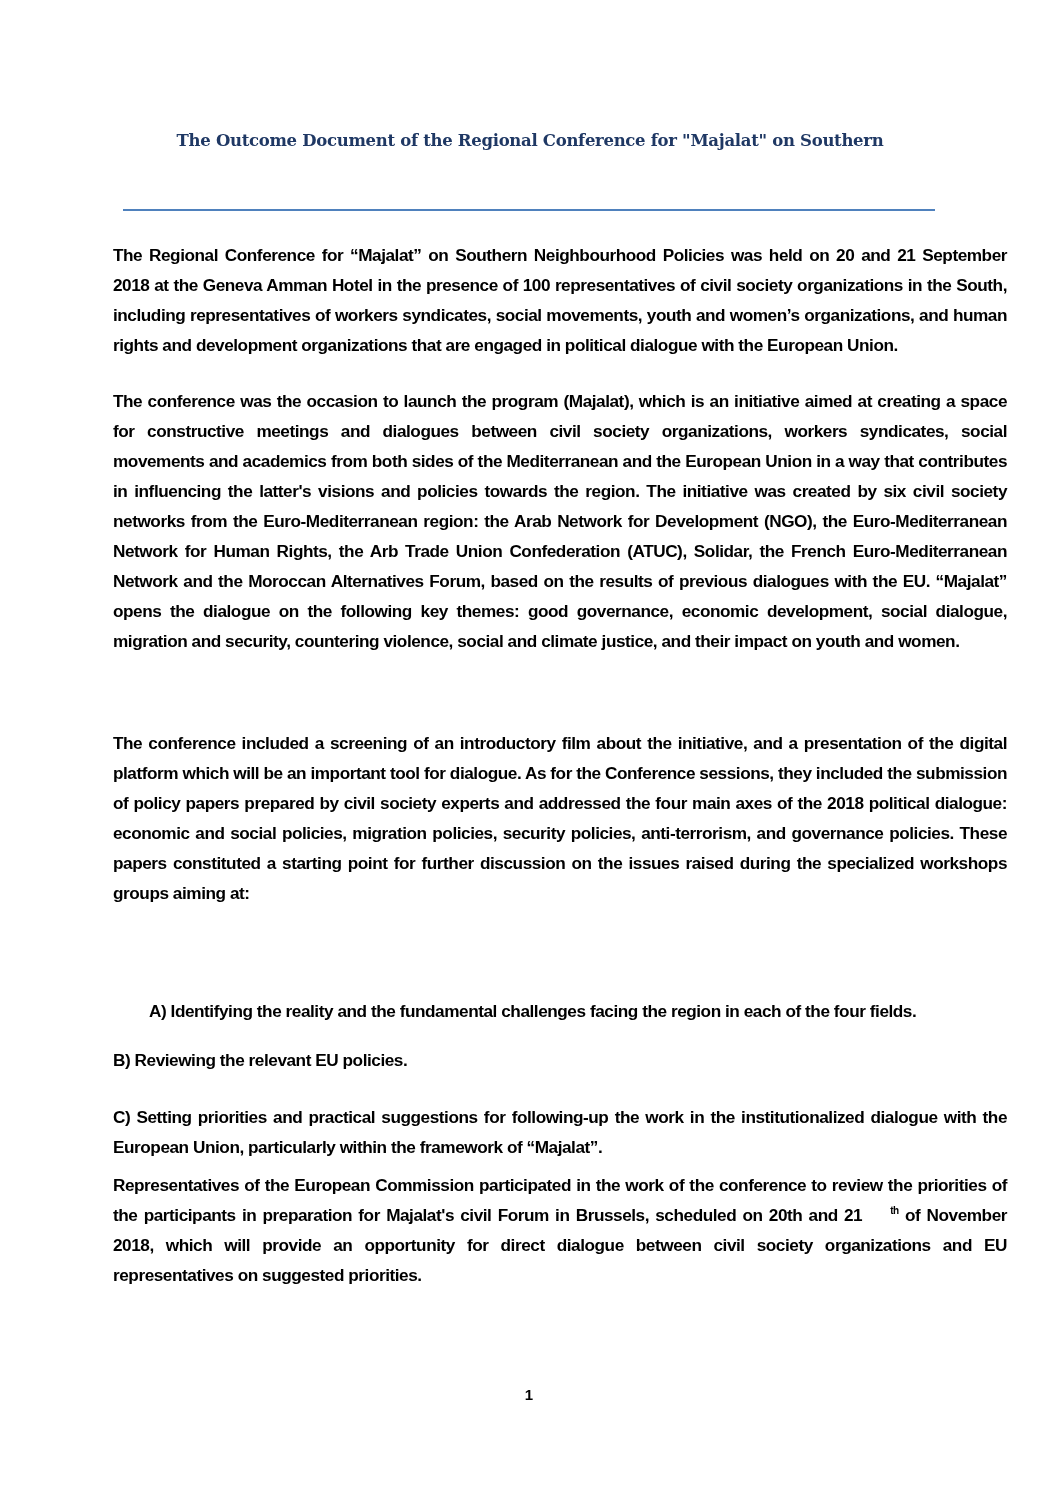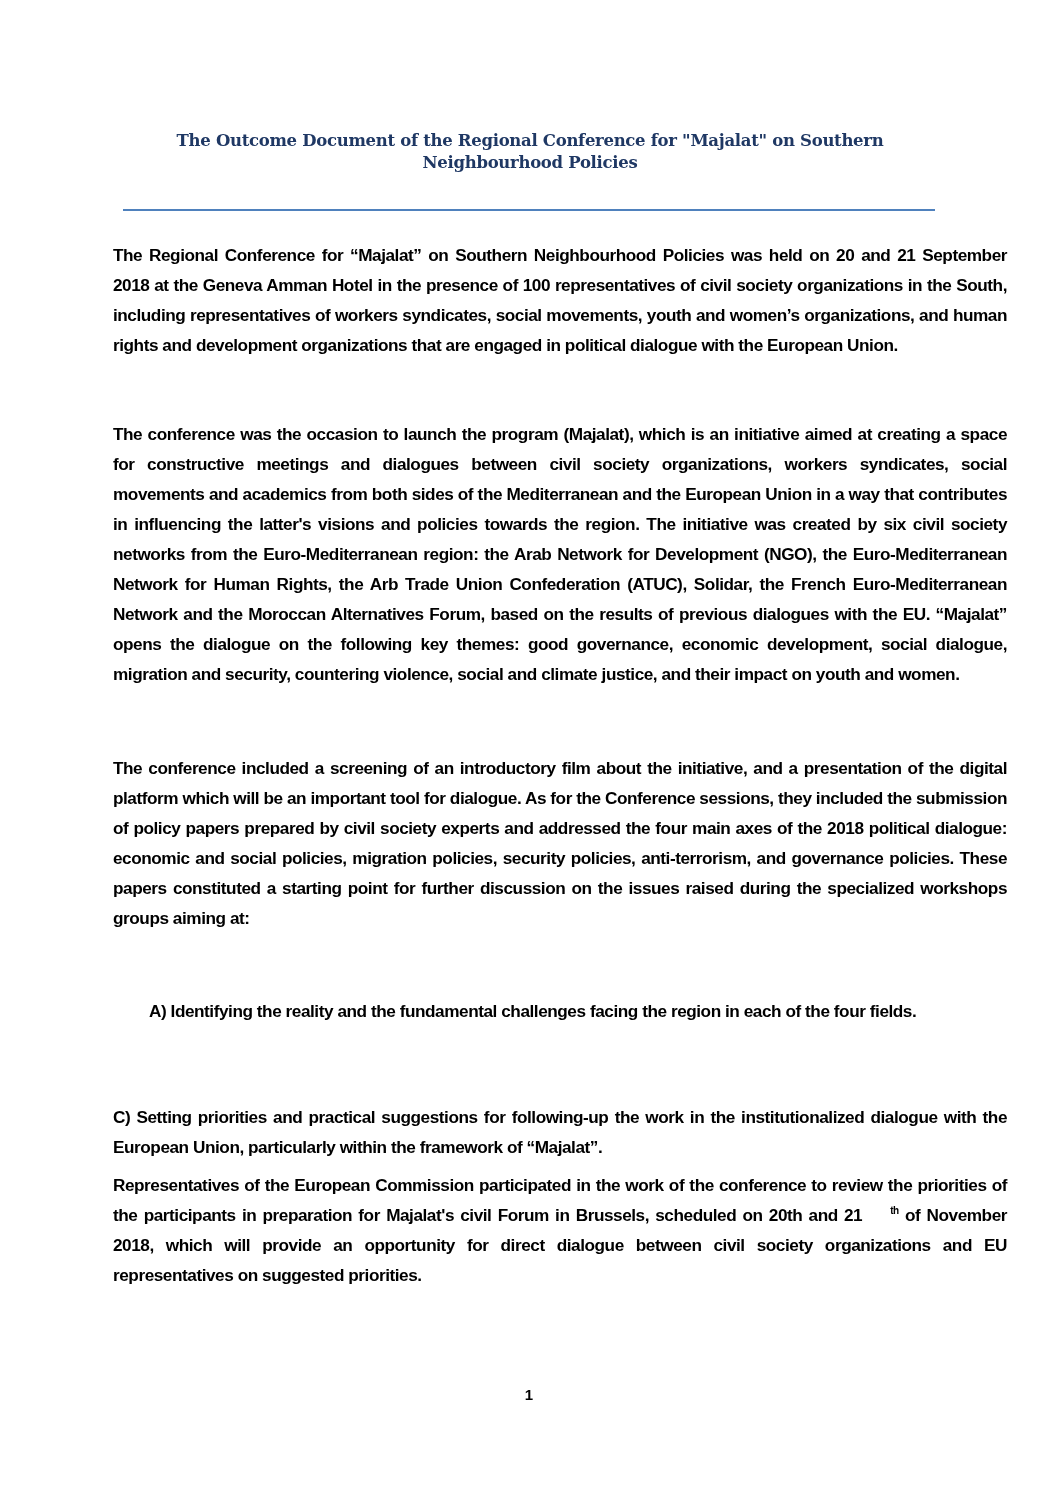--- a/index.html
+++ b/index.html
@@ -25,59 +25,61 @@
     font-size: 17.2px;
     line-height: 30px;
     color: #000;
     text-align: justify;
     letter-spacing: -0.45px;
     word-spacing: 0px;
     font-weight: bold;
   }
   .body-text p { margin: 0; }
   .p1 { top: 240px; }
-  .p2 { top: 419px; }
-  .p3 { top: 753px; }
+  .p2 { top: 386px; }
+  .p3 { top: 728px; }
   .li-a { top: 996px; margin-left: 36px; }
   .li-b { top: 1045px; }
   .li-c { top: 1102px; }
   .p4 { top: 1170px; }
   sup { font-size: 10px; line-height: 0; padding-left: 28px; }
   .page-number {
     position: absolute; left: 0; width: 1058px; top: 1386px;
     text-align: center;
     font-family: "Liberation Sans", sans-serif;
     font-weight: bold; font-size: 15px; color: #000;
   }
 </style>
 </head>
 <body>
 
 <div class="page">
   <div class="title-block">
     <div>The Outcome Document of the Regional Conference for "Majalat" on Southern</div>
-    <div>Neighbourhood Policies</div>
   </div>
   <div class="title-rule"></div>
 
   <div class="body-text p1">
     <p>The Regional Conference for “Majalat” on Southern Neighbourhood Policies was held on 20 and 21 September 2018 at the Geneva Amman Hotel in the presence of 100 representatives of civil society organizations in the South, including representatives of workers syndicates, social movements, youth and women’s organizations, and human rights and development organizations that are engaged in political dialogue with the European Union.</p>
   </div>
 
   <div class="body-text p2">
     <p>The conference was the occasion to launch the program (Majalat),  which is an initiative aimed at creating a space for constructive meetings and dialogues between civil society organizations, workers syndicates, social movements and academics  from both sides of the Mediterranean and the European Union in a way that contributes in influencing the latter's visions and policies towards the  region. The initiative was created by six civil society networks from the Euro-Mediterranean region: the Arab Network for Development (NGO), the Euro-Mediterranean Network for Human Rights, the Arb Trade Union Confederation (ATUC), Solidar, the French Euro-Mediterranean Network and the Moroccan Alternatives Forum, based on the results of previous dialogues with the EU. “Majalat” opens the dialogue on the following key themes: good governance, economic development, social dialogue, migration and security, countering violence, social and climate justice, and their impact on youth and women.</p>
   </div>
 
   <div class="body-text p3">
     <p>The conference included a screening of an introductory film about the initiative, and a presentation of the digital platform which will be an important tool for dialogue. As for the Conference sessions, they included the submission of policy papers prepared by civil society experts   and addressed the four main axes of the 2018 political dialogue: economic and social policies, migration policies, security policies, anti-terrorism, and governance policies. These papers constituted a starting point for further discussion on the issues raised during the specialized workshops groups aiming at:</p>
   </div>
 
   <div class="body-text li-a">
     <p>A) Identifying the reality and the fundamental challenges facing the region in each of the four fields.</p>
   </div>
+  <div class="body-text li-b">
+    <p>B) Reviewing the relevant EU policies.</p>
+  </div>
   <div class="body-text li-c">
     <p>C) Setting priorities and practical suggestions for following-up the work in the institutionalized dialogue with the European Union, particularly within the framework of “Majalat”.</p>
   </div>
 
   <div class="body-text p4">
     <p><span>Representatives of the European Commission participated in the work of the conference to review the priorities of the participants in preparation for Majalat's civil Forum in Brussels, scheduled on 20th and 21</span><sup>th</sup><span> of November 2018, which will provide an opportunity for direct dialogue between civil society organizations and EU representatives on suggested priorities.</span></p>
   </div>
 
   <div class="page-number">1</div>
 </div>

